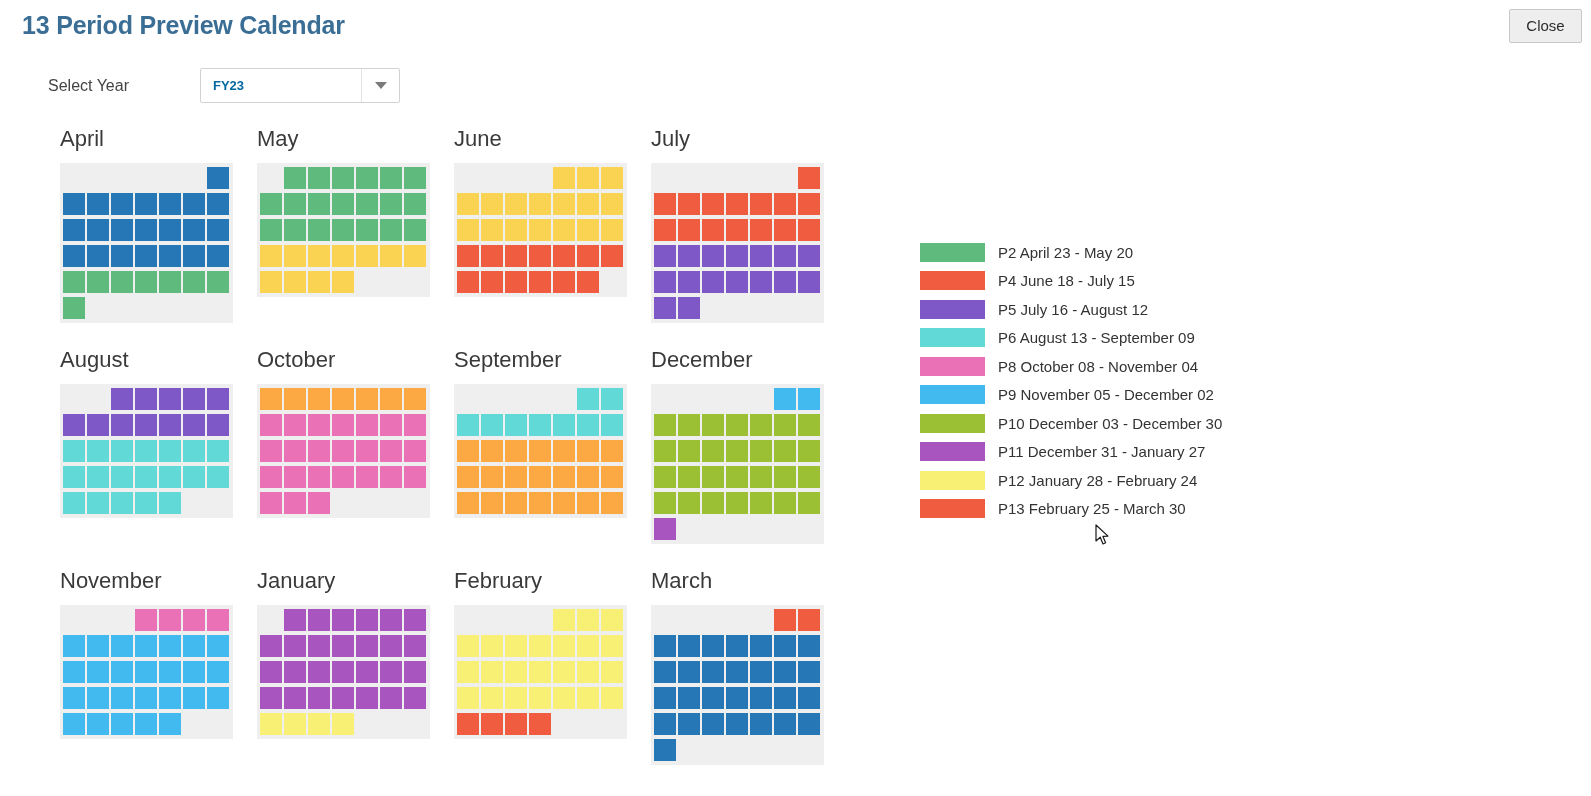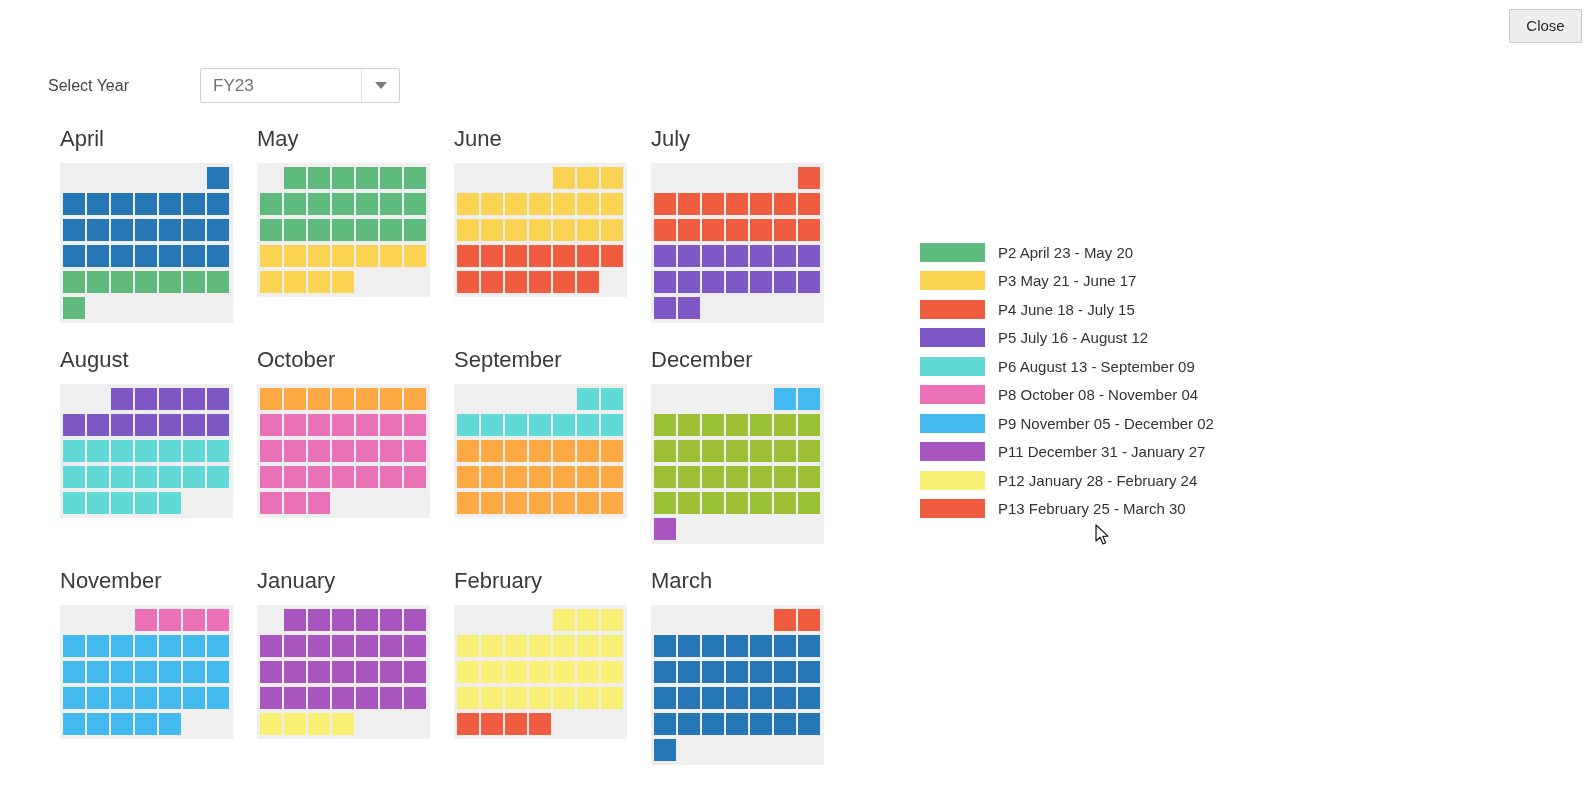--- a/index.html
+++ b/index.html
@@ -54,23 +54,24 @@
     width: 200px; height: 35px;
     background: #ffffff;
     border: 1px solid #d2d2d2;
     border-radius: 2px;
     display: flex;
     align-items: center;
     cursor: pointer;
   }
   .year-select-value {
     padding-left: 12px;
-    font-size: 17px;
-    color: #737373;
+    font-size: 13px;
+    color: #0369a1;
     flex: 1;
+    font-weight: bold;
   }
   .year-select-arrow {
     width: 38px; height: 100%;
     border-left: 1px solid #e3e3e3;
     display: flex;
     align-items: center;
     justify-content: center;
   }
   .caret {
     width: 0; height: 0;
@@ -135,20 +136,21 @@
     left: 1095px; top: 524px;
     width: 16px; height: 22px;
     pointer-events: none;
   }
 </style>
 </head>
 <body>
 
 <div id="root">
 
+  <div class="page-title">13 Period Preview Calendar</div>
 
   <button class="close-button">Close</button>
 
   <div class="year-row">
     <div class="year-label">Select Year</div>
     <div class="year-select">
       <div class="year-select-value">FY23</div>
       <div class="year-select-arrow">
         <span class="caret"></span>
       </div>
@@ -665,42 +667,42 @@
         </div>
       </div>
     </div>
 
   <div class="legend" id="legend">
       <div class="legend-item">
         <div class="legend-swatch" style="background: rgb(95, 187, 125);"></div>
         <div class="legend-label">P2 April 23 - May 20</div>
       </div>
       <div class="legend-item">
-        <div class="legend-swatch" style="background: rgb(250, 211, 83);"></div>
-        <div class="legend-label">P3 May 21 - June 17</div>
-      </div>
-      <div class="legend-item">
         <div class="legend-swatch" style="background: rgb(239, 92, 63);"></div>
         <div class="legend-label">P4 June 18 - July 15</div>
       </div>
       <div class="legend-item">
         <div class="legend-swatch" style="background: rgb(126, 88, 198);"></div>
         <div class="legend-label">P5 July 16 - August 12</div>
       </div>
       <div class="legend-item">
         <div class="legend-swatch" style="background: rgb(97, 217, 214);"></div>
         <div class="legend-label">P6 August 13 - September 09</div>
       </div>
       <div class="legend-item">
         <div class="legend-swatch" style="background: rgb(234, 113, 182);"></div>
         <div class="legend-label">P8 October 08 - November 04</div>
       </div>
       <div class="legend-item">
         <div class="legend-swatch" style="background: rgb(66, 185, 239);"></div>
         <div class="legend-label">P9 November 05 - December 02</div>
+      </div>
+      <div class="legend-item">
+        <div class="legend-swatch" style="background: rgb(156, 192, 51);"></div>
+        <div class="legend-label">P10 December 03 - December 30</div>
       </div>
       <div class="legend-item">
         <div class="legend-swatch" style="background: rgb(168, 85, 191);"></div>
         <div class="legend-label">P11 December 31 - January 27</div>
       </div>
       <div class="legend-item">
         <div class="legend-swatch" style="background: rgb(247, 240, 117);"></div>
         <div class="legend-label">P12 January 28 - February 24</div>
       </div>
       <div class="legend-item">

